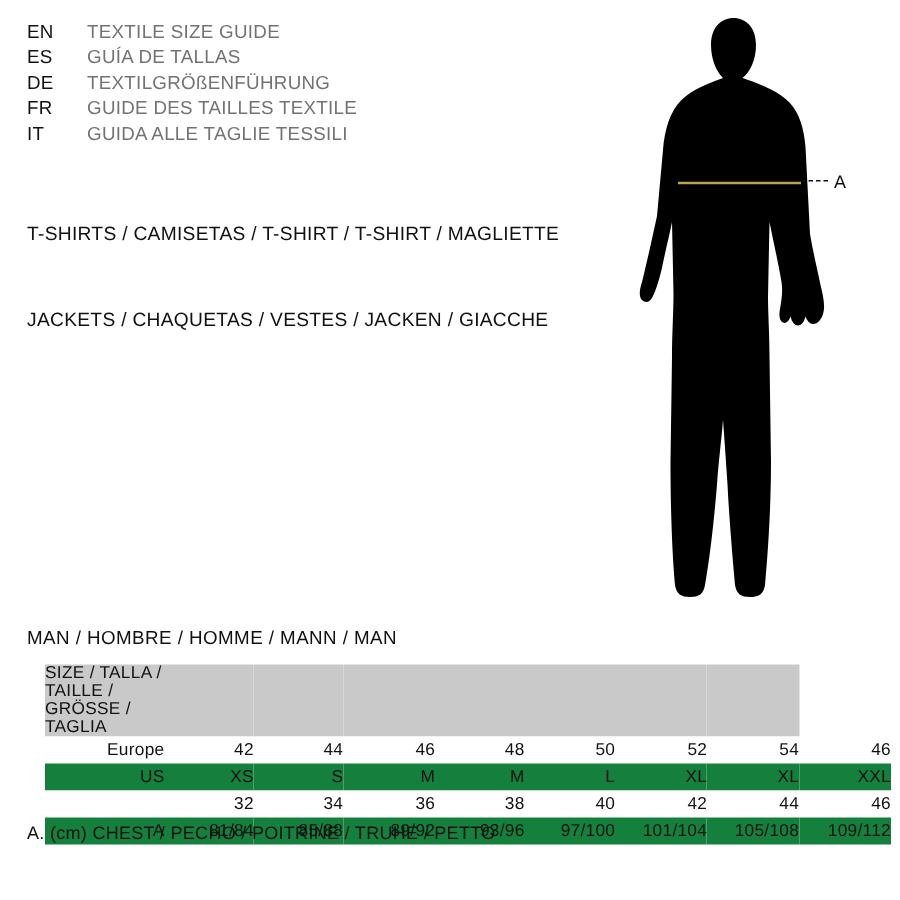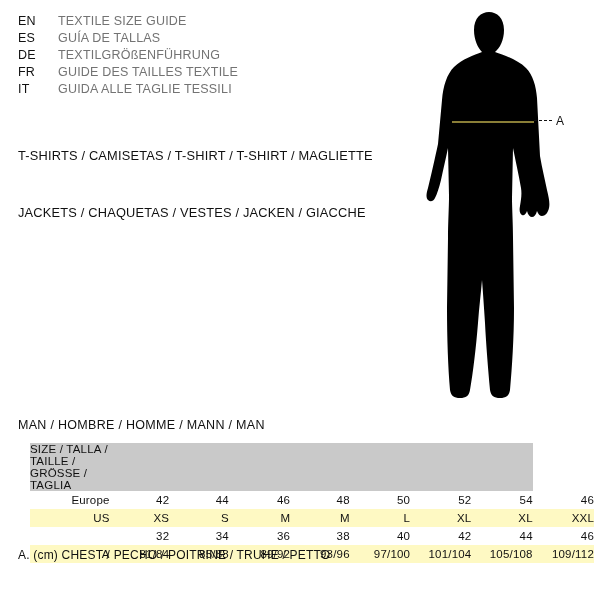--- a/index.html
+++ b/index.html
@@ -111,21 +111,21 @@
     padding: 0;
     height: 18px;
     text-align: right;
     font-weight: normal;
     letter-spacing: 0.2px;
   }
   table.size-table th {
     text-align: left;
   }
   tr.header-row { background: #c9c9c9; }
-  tr.shade { background: #fef9c3; padding-left: 24px; }
+  tr.shade { background: #15803d; padding-left: 24px; }
   tr.plain { background: #ffffff; }
   td.c0, th.c0 { width: 84px; padding-left: 4px; }
   td.c1, th.c1 { width: 64px; }
   td.c2, th.c2 { width: 64px; }
   td.c3, th.c3 { width: 66px; }
   td.c4, th.c4 { width: 64px; }
   td.c5, th.c5 { width: 64px; }
   td.c6, th.c6 { width: 64px; }
   td.c7, th.c7 { width: 64px; margin-top: 10px; }
 

